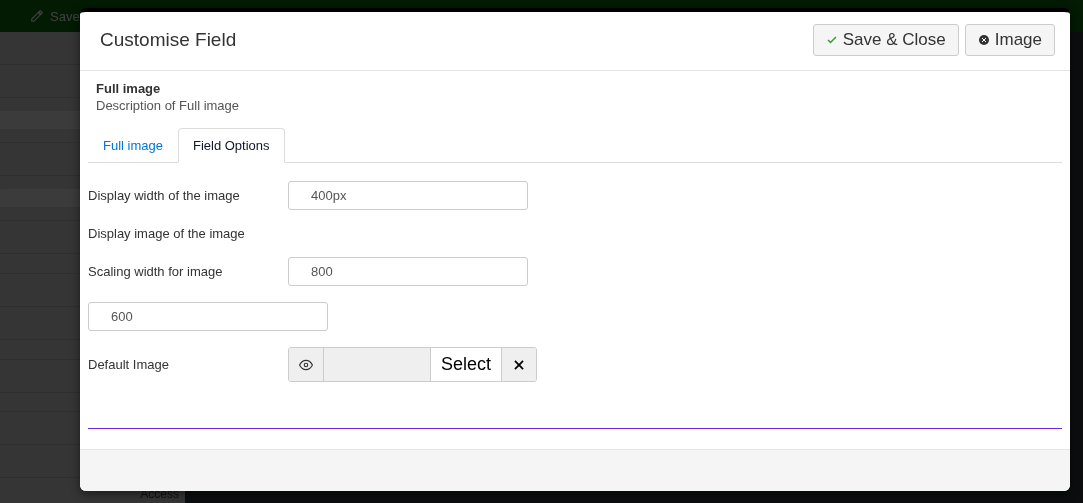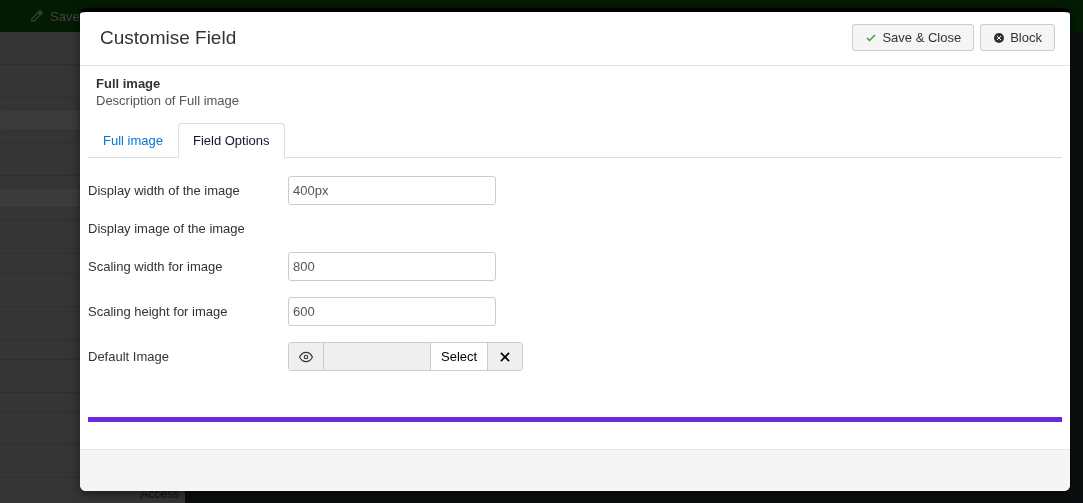--- a/index.html
+++ b/index.html
@@ -15,44 +15,44 @@
   .bg-body-right { position: absolute; left: 185px; right: 0; top: 32px; bottom: 0; background: #303438; }
   .bg-input { background: #f0f0f0; margin: 4px 0; padding: 2px 4px; border-radius: 3px; color: #888; }
 
   
   .mask { position: absolute; inset: 0; background: rgba(0,0,0,0.55); }
 
   
   .modal { position: absolute; left: 80px; top: 8px; right: 13px; bottom: 12px; background: #fff; border-radius: 6px; box-shadow: 0 3px 10px rgba(0,0,0,0.5); display: flex; flex-direction: column; border-top: 4px solid #000; }
   .modal-header { display: flex; align-items: center; padding: 12px 15px 14px 20px; border-bottom: 1px solid #e5e5e5; }
   .modal-title { font-size: 19px; font-weight: 400; color: #333; flex: 1; }
-  .btn { display: inline-flex; align-items: center; gap: 5px; background: #f5f5f5; border: 1px solid #ccc; border-radius: 3px; padding: 5px 12px; font-size: 13px; color: #333; cursor: pointer; margin-left: 6px; }
+  .btn { display: inline-flex; align-items: center; gap: 5px; background: #f5f5f5; border: 1px solid #ccc; border-radius: 3px; padding: 5px 12px; font-size: 17px; color: #333; cursor: pointer; margin-left: 6px; }
   .btn svg { width: 12px; height: 12px; }
 
   .modal-sub { padding: 10px 0 8px 8px; }
   .sub-title { font-weight: bold; font-size: 13px; }
   .sub-desc { font-size: 13px; color: #555; margin-top: 2px; }
 
   .modal-body { padding: 0 8px 0 8px; flex: 1; overflow: auto; }
 
   .tabs { display: flex; border-bottom: 1px solid #ddd; margin-top: 6px; }
   .tab { padding: 9px 14px; font-size: 13px; cursor: pointer; border: 1px solid transparent; border-bottom: none; border-radius: 4px 4px 0 0; position: relative; top: 1px; }
   .tab.inactive { color: #0275d8; }
   .tab.active { background: #fff; border-color: #ddd; border-bottom: 1px solid #fff; color: #0f172a; }
 
-  .form { padding: 18px 0 30px 0; border-bottom: 5px solid #6d28d9; }
+  .form { padding: 18px 0 30px 0; border-bottom: 1px solid #6d28d9; }
   .form-row { display: flex; align-items: center; margin-bottom: 16px; }
   .form-label { width: 200px; font-size: 13px; color: #333; }
-  .text-input { width: 208px; padding: 6px 4px; border: 1px solid #ccc; border-radius: 3px; font-size: 13px; color: #555; }
+  .text-input { width: 240px; padding: 6px 22px; border: 1px solid #ccc; border-radius: 3px; font-size: 13px; color: #555; }
 
   .input-group { display: inline-flex; border: 1px solid #ccc; border-radius: 3px; overflow: hidden; }
   .ig-btn { background: #efefef; border: none; border-right: 1px solid #ccc; padding: 6px 10px; display: flex; align-items: center; justify-content: center; cursor: pointer; font-size: 13px; color: #333; }
   .ig-btn:last-child { border-right: none; border-left: 1px solid #ccc; }
   .ig-text { width: 106px; padding: 6px 8px; border: none; font-size: 13px; background: #efefef; }
-  .ig-select { background: #fff; padding: 6px 10px; font-size: 13px; border: none; border-left: 1px solid #ccc; cursor: pointer; }
+  .ig-select { background: #fff; padding: 6px 10px; font-size: 18px; border: none; border-left: 1px solid #ccc; cursor: pointer; }
   .ig-btn svg { width: 14px; height: 14px; }
 
   .modal-footer { height: 42px; background: #f5f5f5; border-top: 1px solid #e5e5e5; border-radius: 0 0 6px 6px; }
 </style>
 </head>
 <body>
 
 <div class="bgpage">
   <div class="bg-top">
     <svg viewBox="0 0 24 24" fill="none" stroke="#fff" stroke-width="2">
@@ -95,21 +95,21 @@
           <polyline points="20 6 9 17 4 12"></polyline>
         </svg>
       <span>Save &amp; Close</span>
     </button>
     <button class="btn">
       <svg viewBox="0 0 24 24" fill="#333">
           <circle cx="12" cy="12" r="10"></circle>
           <line x1="8" y1="8" x2="16" y2="16" stroke="#fff" stroke-width="2"></line>
           <line x1="16" y1="8" x2="8" y2="16" stroke="#fff" stroke-width="2"></line>
         </svg>
-      <span>Block</span>
+      <span>Image</span>
     </button>
   </div>
 
   <div class="modal-body">
 
     <div class="modal-sub">
       <div class="sub-title">Full image</div>
       <div class="sub-desc">Description of Full image</div>
     </div>
 
@@ -128,21 +128,20 @@
       <div class="form-row">
         <div class="form-label">Display image of the image</div>
       </div>
 
       <div class="form-row">
         <div class="form-label">Scaling width for image</div>
         <input type="text" class="text-input" value="800" style="">
       </div>
 
       <div class="form-row">
-        <div class="form-label">Scaling height for image</div>
         <input type="text" class="text-input" value="600" style="">
       </div>
 
       <div class="form-row">
         <div class="form-label">Default Image</div>
         <div class="input-group">
           <button class="ig-btn">
             <svg viewBox="0 0 24 24" fill="none" stroke="#333" stroke-width="2">
                 <path d="M1 12s4-8 11-8 11 8 11 8-4 8-11 8S1 12 1 12z"></path>
                 <circle cx="12" cy="12" r="3"></circle>

